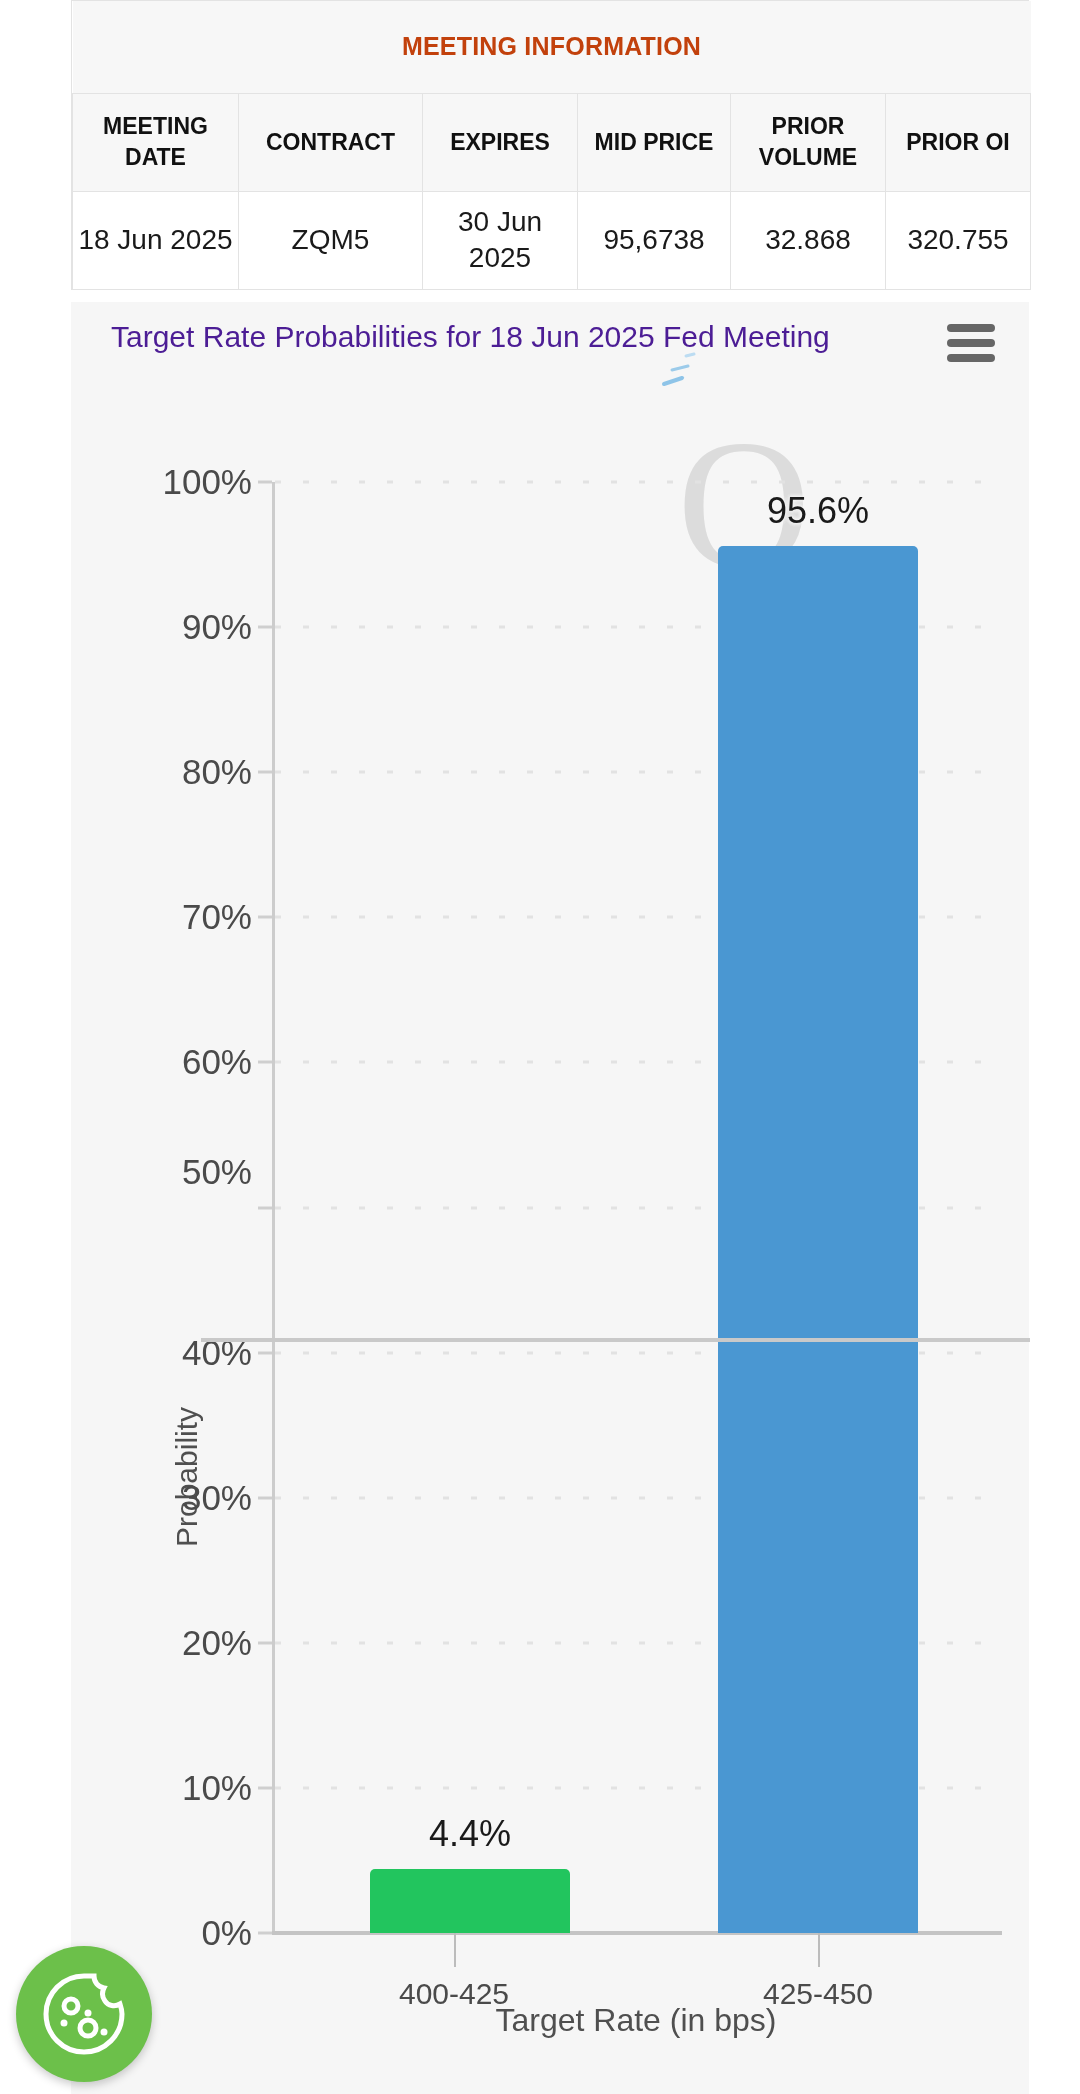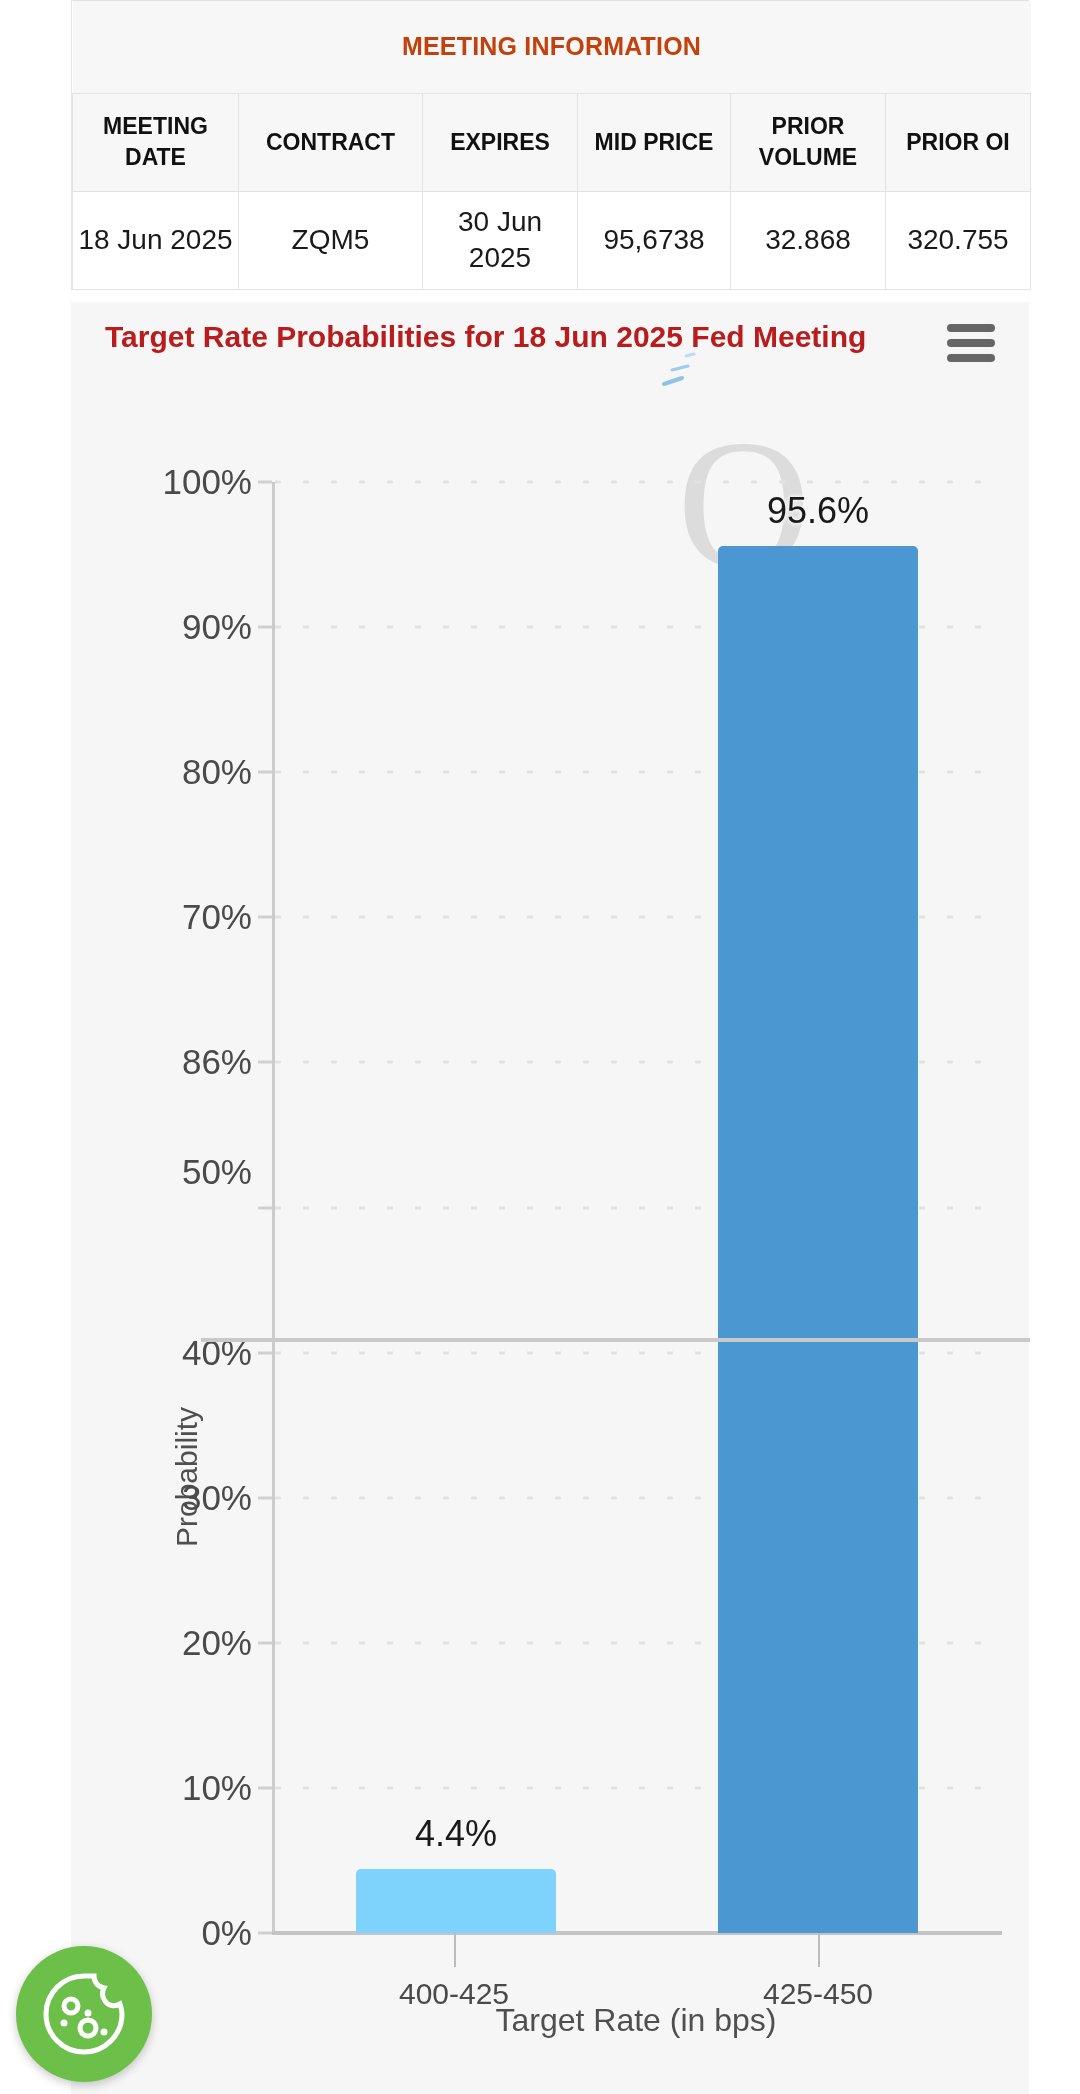--- a/index.html
+++ b/index.html
@@ -85,27 +85,26 @@
     box-sizing: border-box;
   }
   #chart-header {
     position: absolute;
     left: 0; top: 0;
     width: 100%;
     height: 72px;
   }
   #chart-title {
     position: absolute;
-    left: 34px;
+    left: 40px;
     top: 18px;
     font-size: 30px;
-    color: #b91c1c;
+    color: #4c1d95;
     font-family: "Liberation Sans", sans-serif;
     white-space: nowrap;
-    font-weight: bold;
   }
   #hamburger-menu {
     position: absolute;
     right: 34px;
     top: 22px;
     width: 48px;
     height: 38px;
     cursor: pointer;
   }
   #hamburger-menu span {
@@ -359,36 +358,36 @@
         <div class="ytick-mark" style="top: 1015.7px;"></div>
         <div class="ytick-label" style="top: 1015.7px;">30%</div>
         <div class="gridline" style="top: 870.6px;"></div>
         <div class="ytick-mark" style="top: 870.6px;"></div>
         <div class="ytick-label" style="top: 870.6px;">40%</div>
         <div class="gridline" style="top: 725.5px;"></div>
         <div class="ytick-mark" style="top: 725.5px;"></div>
         <div class="ytick-label" style="top: 690px;">50%</div>
         <div class="gridline" style="top: 580.4px;"></div>
         <div class="ytick-mark" style="top: 580.4px;"></div>
-        <div class="ytick-label" style="top: 580.4px;">86%</div>
+        <div class="ytick-label" style="top: 580.4px;">60%</div>
         <div class="gridline" style="top: 435.3px;"></div>
         <div class="ytick-mark" style="top: 435.3px;"></div>
         <div class="ytick-label" style="top: 435.3px;">70%</div>
         <div class="gridline" style="top: 290.2px;"></div>
         <div class="ytick-mark" style="top: 290.2px;"></div>
         <div class="ytick-label" style="top: 290.2px;">80%</div>
         <div class="gridline" style="top: 145.1px;"></div>
         <div class="ytick-mark" style="top: 145.1px;"></div>
         <div class="ytick-label" style="top: 145.1px;">90%</div>
         <div class="gridline" style="top: 0px;"></div>
         <div class="ytick-mark" style="top: 0px;"></div>
         <div class="ytick-label" style="top: 0px;">100%</div>
       </div>
     <div id="bars-layer">
-        <div class="bar" style="left: 84px; width: 200px; height: 63.844px; background: #7dd3fc; z-index: 2;">
+        <div class="bar" style="left: 98px; width: 200px; height: 63.844px; background: #22c55e; z-index: 2;">
           <div class="bar-value" style="top: 0px;">4.4%</div>
         </div>
         <div class="xtick-mark" style="left: 182px;"></div>
         <div class="xtick-label" style="left: 182px;">400-425</div>
         <div class="bar" style="left: 446px; width: 200px; height: 1387.16px; background: rgb(74, 151, 210); z-index: 2;">
           <div class="bar-value" style="top: 0px;">95.6%</div>
         </div>
         <div class="xtick-mark" style="left: 546px;"></div>
         <div class="xtick-label" style="left: 546px;">425-450</div>
       </div>

